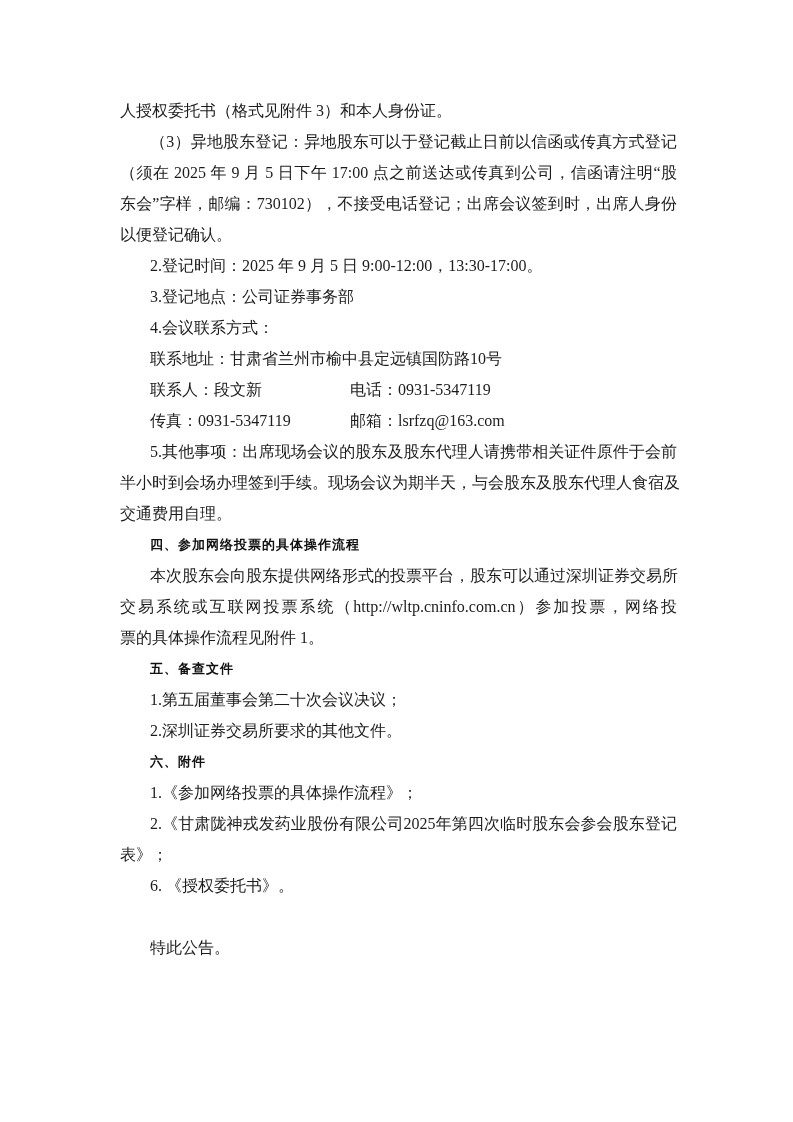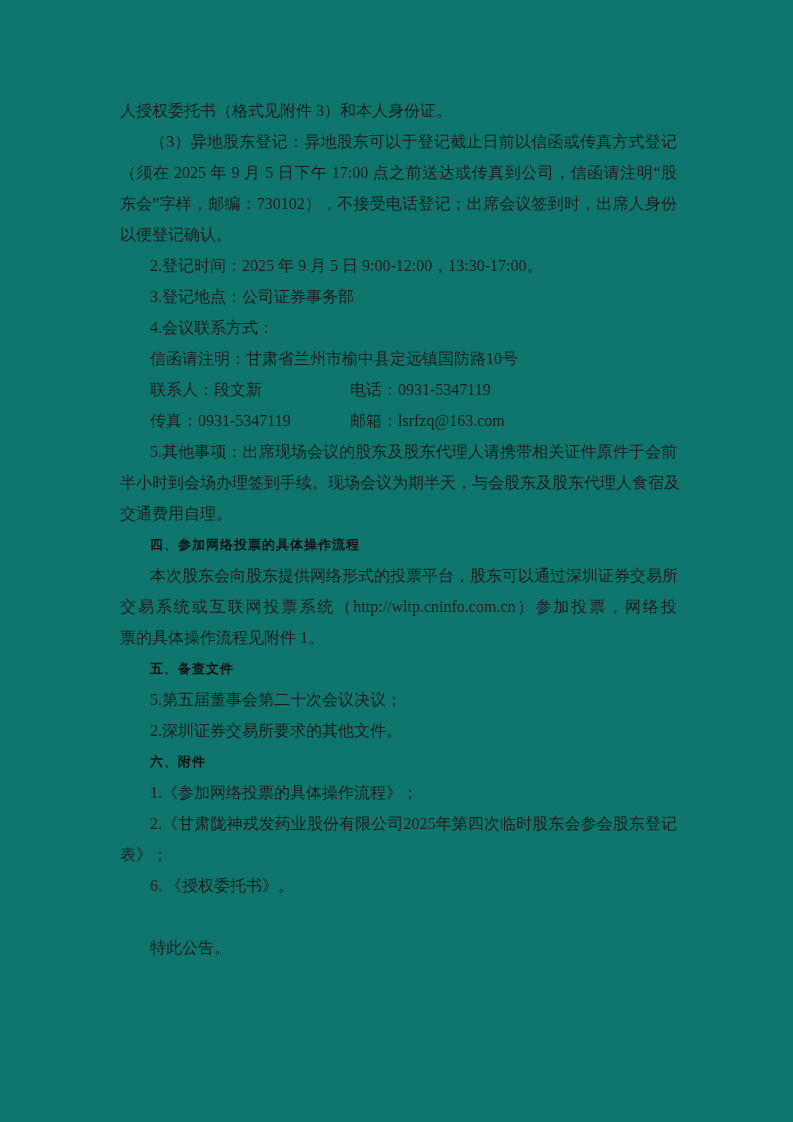--- a/index.html
+++ b/index.html
@@ -5,21 +5,21 @@
   html, body {
     margin: 0;
     padding: 0;
     background: #888;
   }
   .page {
     position: relative;
     width: 793px;
     height: 1122px;
     margin: 0 auto;
-    background: #0f766e;
+    background: #ffffff;
     overflow: hidden;
     font-family: "Liberation Serif", "DejaVu Serif", serif;
     color: #1c1c1c;
   }
   .doc {
     position: absolute;
     left: 120px;
     top: 95px;
     width: 557px;
   }
@@ -58,32 +58,32 @@
 <div class="page">
   <main class="doc" id="doc">
       <div class="line">人授权委托书（格式见附件 3）和本人身份证。</div>
       <div class="line indent fill">（3）异地股东登记：异地股东可以于登记截止日前以信函或传真方式登记</div>
       <div class="line fill">（须在 2025 年 9 月 5 日下午 17:00 点之前送达或传真到公司，信函请注明“股</div>
       <div class="line fill">东会”字样，邮编：730102），不接受电话登记；出席会议签到时，出席人身份</div>
       <div class="line">以便登记确认。</div>
       <div class="line indent">2.登记时间：2025 年 9 月 5 日 9:00-12:00，13:30-17:00。</div>
       <div class="line indent">3.登记地点：公司证券事务部</div>
       <div class="line indent">4.会议联系方式：</div>
-      <div class="line indent">信函请注明：甘肃省兰州市榆中县定远镇国防路10号</div>
+      <div class="line indent">联系地址：甘肃省兰州市榆中县定远镇国防路10号</div>
       <div class="line indent"><span class="col1">联系人：段文新</span><span>电话：0931-5347119</span></div>
       <div class="line indent"><span class="col1">传真：0931-5347119</span><span>邮箱：lsrfzq@163.com</span></div>
       <div class="line indent fill">5.其他事项：出席现场会议的股东及股东代理人请携带相关证件原件于会前</div>
       <div class="line fill">半小时到会场办理签到手续。现场会议为期半天，与会股东及股东代理人食宿及</div>
       <div class="line">交通费用自理。</div>
       <div class="line indent heading">四、参加网络投票的具体操作流程</div>
       <div class="line indent fill">本次股东会向股东提供网络形式的投票平台，股东可以通过深圳证券交易所</div>
       <div class="line fill">交易系统或互联网投票系统（http://wltp.cninfo.com.cn）参加投票，网络投</div>
       <div class="line">票的具体操作流程见附件 1。</div>
       <div class="line indent heading">五、备查文件</div>
-      <div class="line indent">5.第五届董事会第二十次会议决议；</div>
+      <div class="line indent">1.第五届董事会第二十次会议决议；</div>
       <div class="line indent">2.深圳证券交易所要求的其他文件。</div>
       <div class="line indent heading">六、附件</div>
       <div class="line indent">1.《参加网络投票的具体操作流程》；</div>
       <div class="line indent fill">2.《甘肃陇神戎发药业股份有限公司2025年第四次临时股东会参会股东登记</div>
       <div class="line">表》；</div>
       <div class="line indent">6. 《授权委托书》。</div>
       <div class="line blank"></div>
       <div class="line indent">特此公告。</div>
     </main>
 </div>

